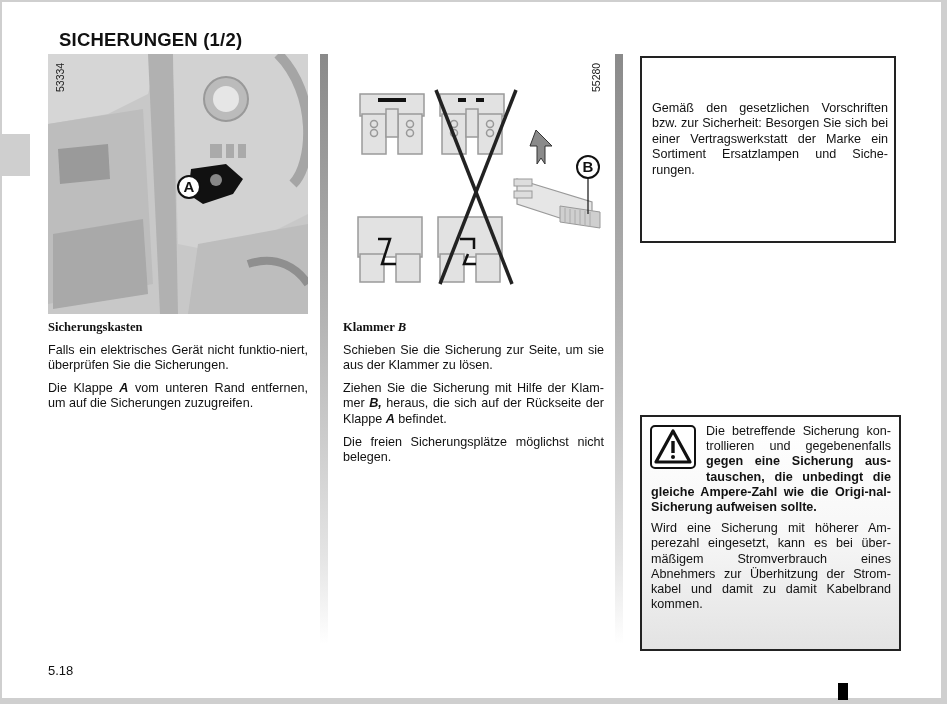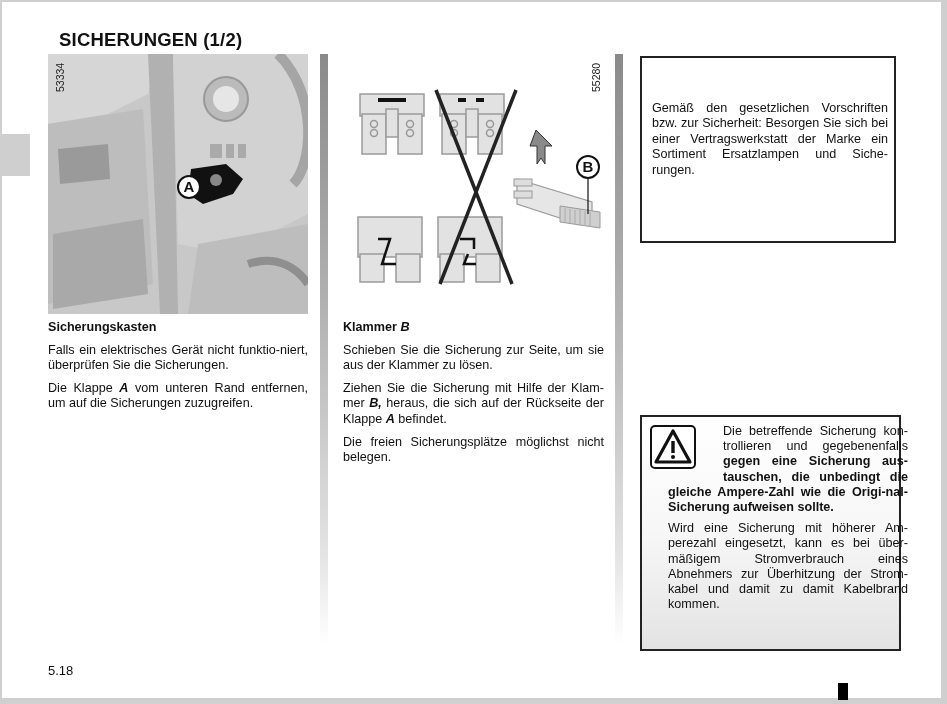--- a/index.html
+++ b/index.html
@@ -21,21 +21,21 @@
   }
   .tab-marker {
     position: absolute; left: 0; top: 132px; width: 28px; height: 42px;
     background: #cfcfcf;
   }
   .divider {
     position: absolute; top: 52px; width: 8px; height: 590px;
     background: linear-gradient(to bottom, #8a8a8a 0%, #b4b4b4 45%, #e4e4e4 85%, #ffffff 100%);
   }
   .col { position: absolute; font-size: 12.6px; line-height: 15.6px; }
-  .col h3 { margin: 0 0 7px 0; font-size: 12.6px; font-weight: bold; }
+  .col h3 { margin: 0 0 7px 0; font-size: 12.6px; font-weight: bold; font-family: Liberation Serif, serif; }
   .col p { margin: 0 0 7px 0; text-align: justify; }
   .col b i, .col i b, .em { font-weight: bold; font-style: italic; }
 
   .figure {
     position: absolute; overflow: hidden;
   }
   .fig-left { left: 46px; top: 52px; width: 260px; height: 260px; background: #c9c9c9; }
   .fig-mid { left: 340px; top: 52px; width: 265px; height: 260px; background: #fff; }
   .ref-num {
     position: absolute; font-size: 10.5px; color: #222;
@@ -58,21 +58,21 @@
   .box2 {
     position: absolute; left: 638px; top: 413px; width: 261px; height: 236px;
     border: 2px solid #222; box-sizing: border-box;
     background: linear-gradient(to bottom, #ffffff 0%, #f7f7f7 50%, #e3e3e3 100%);
   }
   .warn-icon {
     position: absolute; left: 8px; top: 8px; width: 46px; height: 44px;
     border: 2px solid #111; border-radius: 5px; background: #fff; box-sizing: border-box;
   }
   .box2 .text {
-    position: absolute; left: 26px; top: 7px; width: 240px;
+    position: absolute; left: 9px; top: 7px; width: 240px;
     font-size: 12.6px; line-height: 15.2px; text-align: justify;
   }
   .box2 .text p { margin: 0 0 6px 0; }
   .float-spacer { float: left; width: 55px; height: 58px; }
 
   .page-num { position: absolute; left: 46px; top: 661px; font-size: 13px; }
   .corner-mark { position: absolute; left: 836px; top: 681px; width: 10px; height: 17px; background: #000; }
 </style>
 </head>
 <body>

